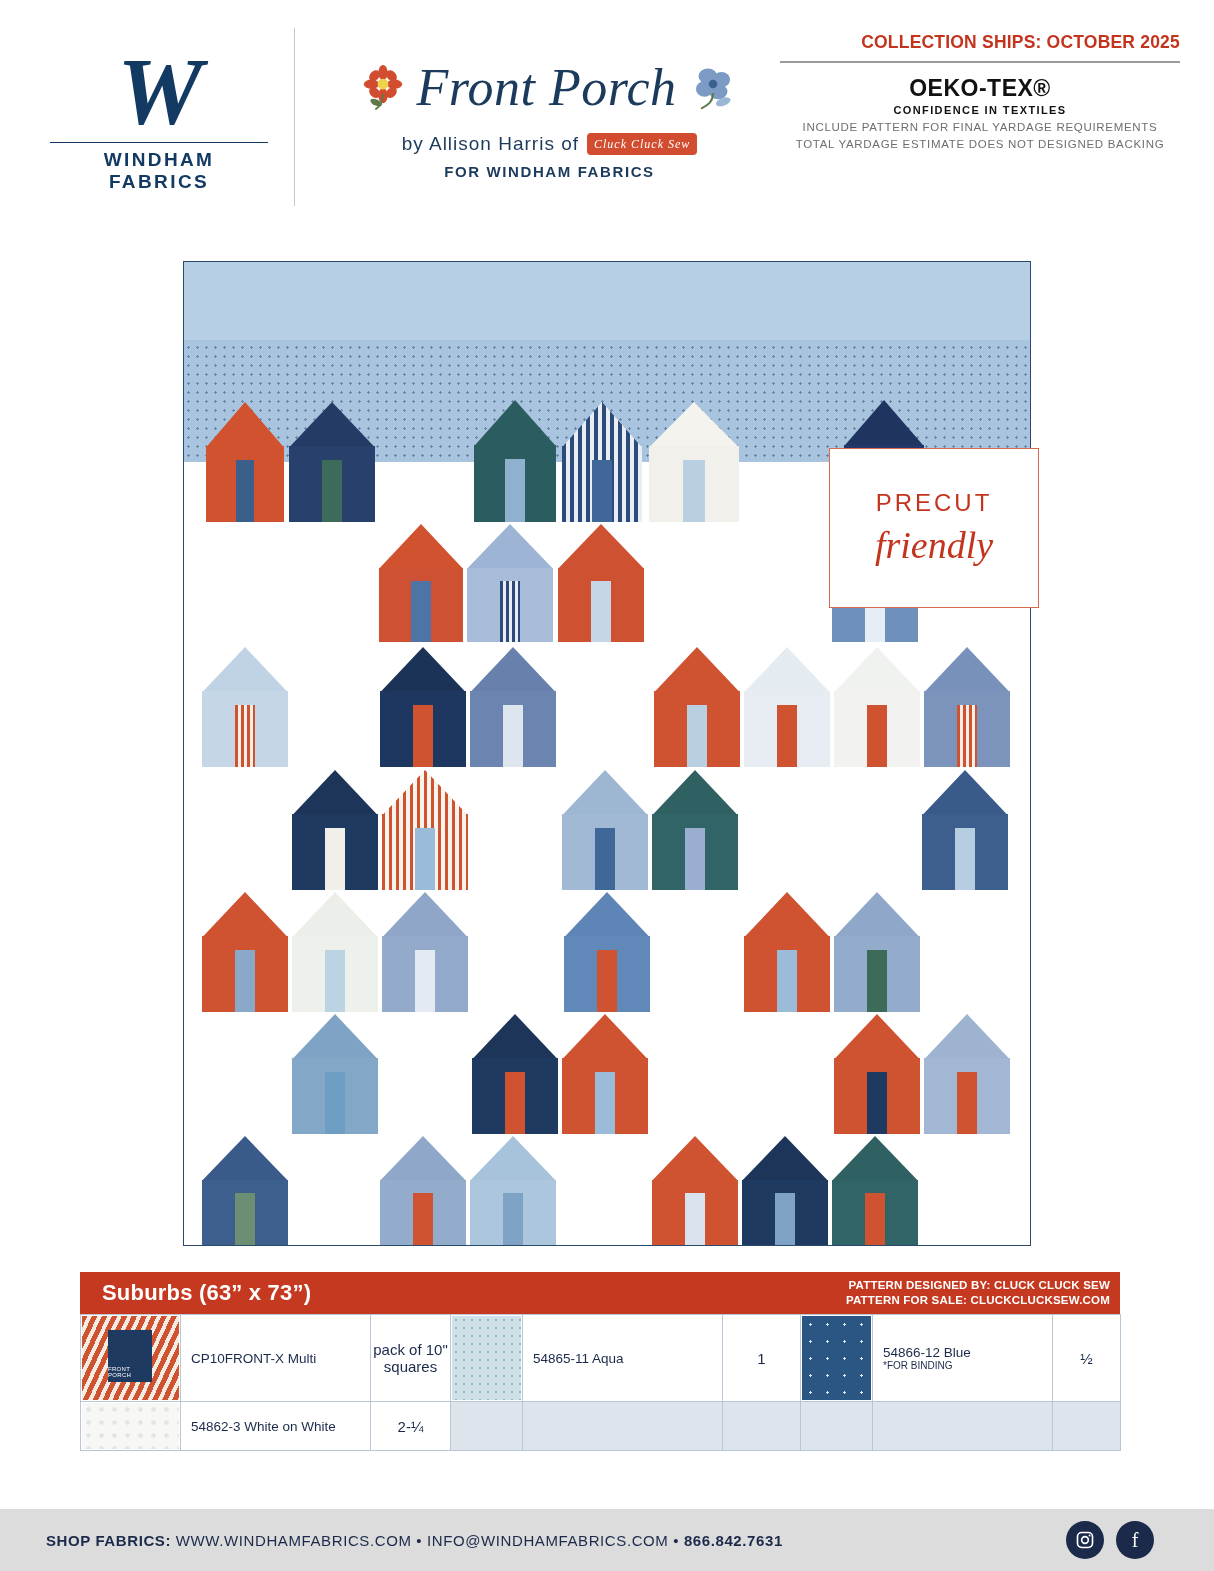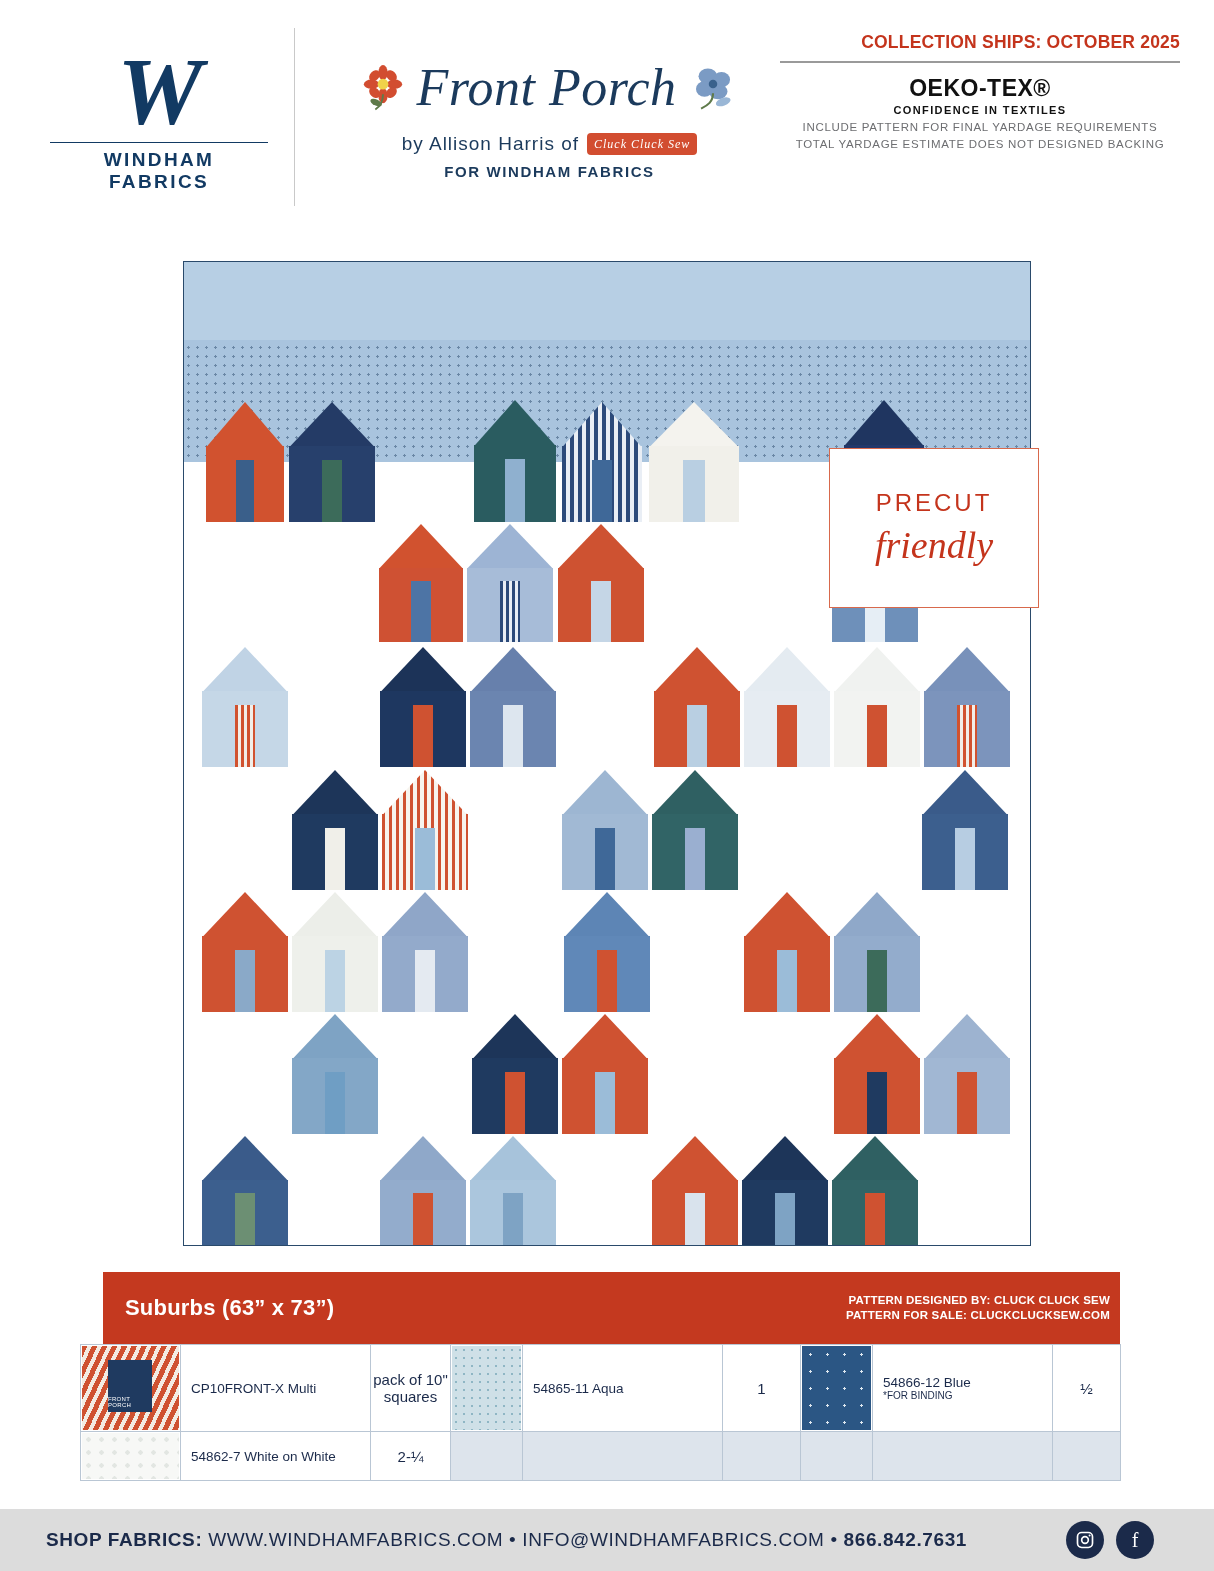--- a/index.html
+++ b/index.html
@@ -42,38 +42,38 @@
   .roof{position:absolute;left:0;top:0;width:100%;height:38%;}
   .body{position:absolute;left:0;bottom:0;width:100%;height:63%;}
   .door{position:absolute;left:38%;bottom:0;width:24%;height:52%;}
 
   .precut{position:absolute;right:-8px;top:187px;width:210px;height:160px;background:#fff;border:1.5px solid #d8694c;box-sizing:border-box;display:flex;flex-direction:column;align-items:center;justify-content:center;z-index:5;}
   .precut .p1{color:#c4341c;font-size:24px;letter-spacing:3px;font-weight:500;}
   .precut .p2{color:#c4341c;font-family:"Liberation Serif",serif;font-style:italic;font-size:38px;margin-top:6px;}
 
   
   .tbl-wrap{position:absolute;left:80px;top:1272px;width:1040px;}
-  .tbl-head{background:#c4391f;color:#fff;height:72px;display:flex;align-items:center;justify-content:space-between;padding:0 10px 0 22px;box-sizing:border-box;margin-left:23px;}
+  .tbl-head{background:#c4391f;color:#fff;height:42px;display:flex;align-items:center;justify-content:space-between;padding:0 10px 0 22px;box-sizing:border-box;}
   .tbl-head .qname{font-size:22px;font-weight:700;letter-spacing:0.2px;}
   .tbl-head .meta{text-align:right;font-size:11.5px;font-weight:700;line-height:15px;letter-spacing:0.2px;}
 
   table{border-collapse:collapse;width:100%;table-layout:fixed;}
   td{border:1px solid #b9c6d4;font-size:13.5px;color:#1b2a4a;vertical-align:middle;}
   .sw{height:84px;}
   .swatch{width:100%;height:100%;}
   .fabname{padding-left:10px;}
   .qty{text-align:center;font-size:15px;}
   .cellblue{background:#dde4ec;}
   .small{font-size:10px;}
   .totals{text-align:right;color:#c4391f;font-size:11px;font-weight:700;letter-spacing:0.2px;padding-top:10px;}
   .totals .b{color:#6d6e71;}
 
   
   .footer{position:absolute;left:0;bottom:0;width:100%;height:62px;background:#dcdcdc;display:flex;align-items:center;padding-left:46px;box-sizing:border-box;}
-  .footer .txt{font-size:19px;letter-spacing:0.6px;color:#1b2a4a;}
+  .footer .txt{font-size:15px;letter-spacing:0.6px;color:#1b2a4a;}
   .footer .txt b{font-weight:700;}
   .soc{position:absolute;right:60px;top:12px;display:flex;gap:12px;}
   .soc .ic{width:38px;height:38px;border-radius:50%;background:#1b2a4a;color:#fff;display:flex;align-items:center;justify-content:center;font-size:20px;font-family:"Liberation Serif",serif;}
 </style>
 </head>
 <body>
 
 <div class="header">
 
   <div class="brand">
@@ -395,21 +395,21 @@
       <td class="fabname">
         <div>54866-12 Blue</div>
         <div class="small">*FOR BINDING</div>
       </td>
       <td class="qty">½</td>
     </tr>
     <tr>
       <td style="height:46px">
         <div class="swatch" style="background:#f7f8f6;background-image:radial-gradient(#e2e6e2 2px,transparent 2.4px);background-size:13px 13px;"></div>
       </td>
-      <td class="fabname">54862-7 White on White</td>
+      <td class="fabname">54862-3 White on White</td>
       <td class="qty">2-¼</td>
       <td class="cellblue"></td>
       <td class="cellblue"></td>
       <td class="cellblue"></td>
       <td class="cellblue"></td>
       <td class="cellblue"></td>
       <td class="cellblue"></td>
     </tr>
   </tbody>
     </table>

